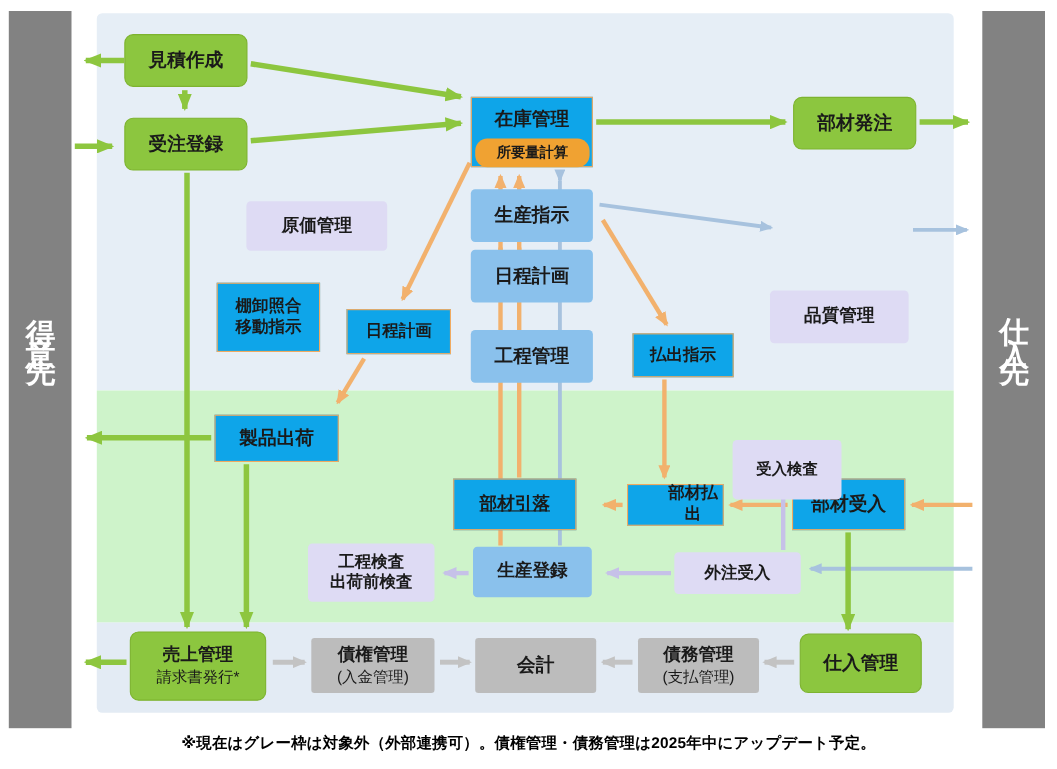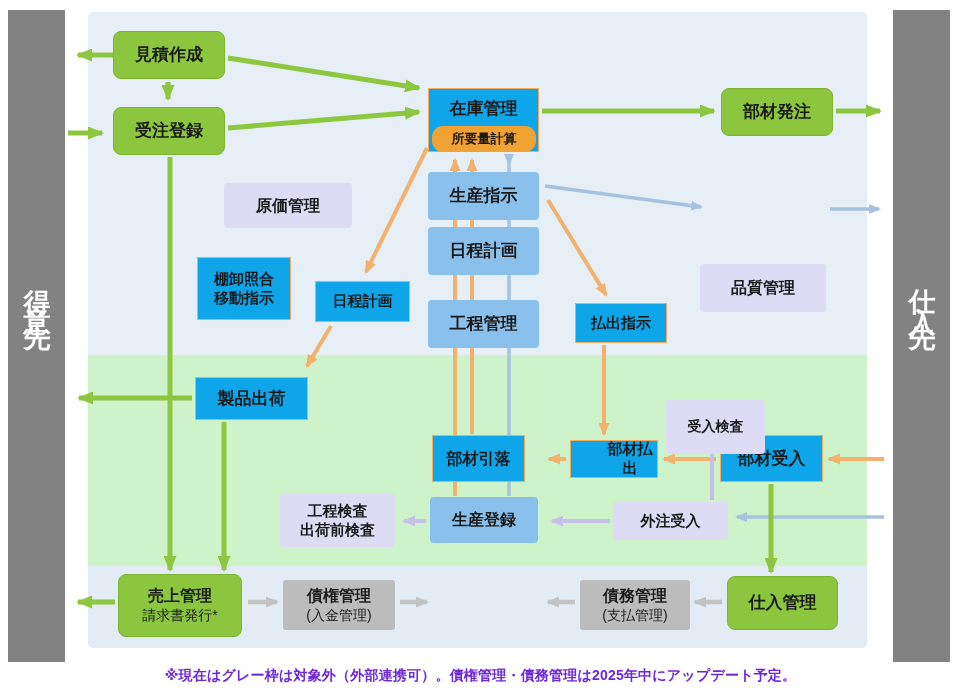--- a/index.html
+++ b/index.html
@@ -32,21 +32,21 @@
   .n-gray{background:#bcbcbc;border-radius:3px;}
   .n-dorange{background:#f0a232;border-radius:11px;z-index:3;}
   .fs16{font-size:16px;justify-content:center;}
   .fs15{font-size:15px;}
   .fs14{font-size:14px;}
   .fs13{font-size:13px;}
   .sub{font-size:14px;font-weight:normal;line-height:1.3;}
   .top-align{justify-content:flex-start;padding-top:9px;}
   .note{
     position:absolute;left:0;top:667px;width:961px;text-align:center;
-    font-size:14px;font-weight:600;color:#6d28d9;letter-spacing:0.2px;
+    font-size:14px;font-weight:600;color:#000000;letter-spacing:0.2px;
   }
 </style>
 </head>
 <body>
 
 <div class="stage">
 
   <div class="zone zone-blue"></div>
   <div class="zone zone-green"></div>
   <div class="zone zone-strip"></div>
@@ -142,37 +142,38 @@
   <div class="node n-lav fs16" style="left:224px;top:183px;width:128px;height:45px;"><span>原価管理</span></div>
   <div class="node n-orange fs15" style="left:197px;top:257px;width:94px;height:63px;"><span>棚卸照合
 移動指示</span></div>
   <div class="node n-orange fs15" style="left:315px;top:281px;width:95px;height:41px;"><span>日程計画</span></div>
   <div class="node n-orange fs15" style="left:575px;top:303px;width:92px;height:40px;"><span>払出指示</span></div>
 
   <div class="node n-green" style="left:721px;top:88px;width:112px;height:48px;"><span>部材発注</span></div>
   <div class="node n-lav fs16" style="left:700px;top:264px;width:126px;height:48px;"><span>品質管理</span></div>
 
   <div class="node n-orange" style="left:195px;top:377px;width:113px;height:43px;"><span>製品出荷</span></div>
-  <div class="node n-orange fs16" style="left:432px;top:435px;width:93px;height:47px;"><span>部材引落</span></div>
+  <div class="node n-orange fs16" style="left:412px;top:435px;width:112px;height:47px;text-decoration:underline;"><span>部材引落</span></div>
   <div class="node n-orange fs15" style="left:570px;top:440px;width:88px;height:38px;padding-left:32px;"><span>部材払出</span></div>
   <div class="node n-orange" style="left:720px;top:435px;width:103px;height:47px;"><span>部材受入</span></div>
   <div class="node n-lav fs14" style="left:666px;top:372px;width:99px;height:54px;margin-top:28px;"><span>受入検査</span></div>
   <div class="node n-lav fs15" style="left:613px;top:502px;width:115px;height:38px;"><span>外注受入</span></div>
   <div class="node n-blue fs16" style="left:430px;top:497px;width:108px;height:46px;"><span>生産登録</span></div>
   <div class="node n-lav fs15" style="left:280px;top:494px;width:115px;height:53px;"><span>工程検査
 出荷前検査</span></div>
 
   <div class="node n-green fs16" style="left:118px;top:574px;width:124px;height:63px;">
     <span>売上管理</span>
     <span class="sub">請求書発行*</span>
   </div>
   <div class="node n-gray fs16" style="left:283px;top:580px;width:112px;height:50px;">
     <span>債権管理</span>
     <span class="sub">(入金管理)</span>
   </div>
+  <div class="node n-gray" style="left:432px;top:580px;width:110px;height:50px;"><span>会計</span></div>
   <div class="node n-gray fs16" style="left:580px;top:580px;width:110px;height:50px;">
     <span>債務管理</span>
     <span class="sub">(支払管理)</span>
   </div>
   <div class="node n-green" style="left:727px;top:576px;width:111px;height:54px;"><span>仕入管理</span></div>
 
   <div class="note">※現在はグレー枠は対象外（外部連携可）。債権管理・債務管理は2025年中にアップデート予定。</div>
 
 </div>
 

